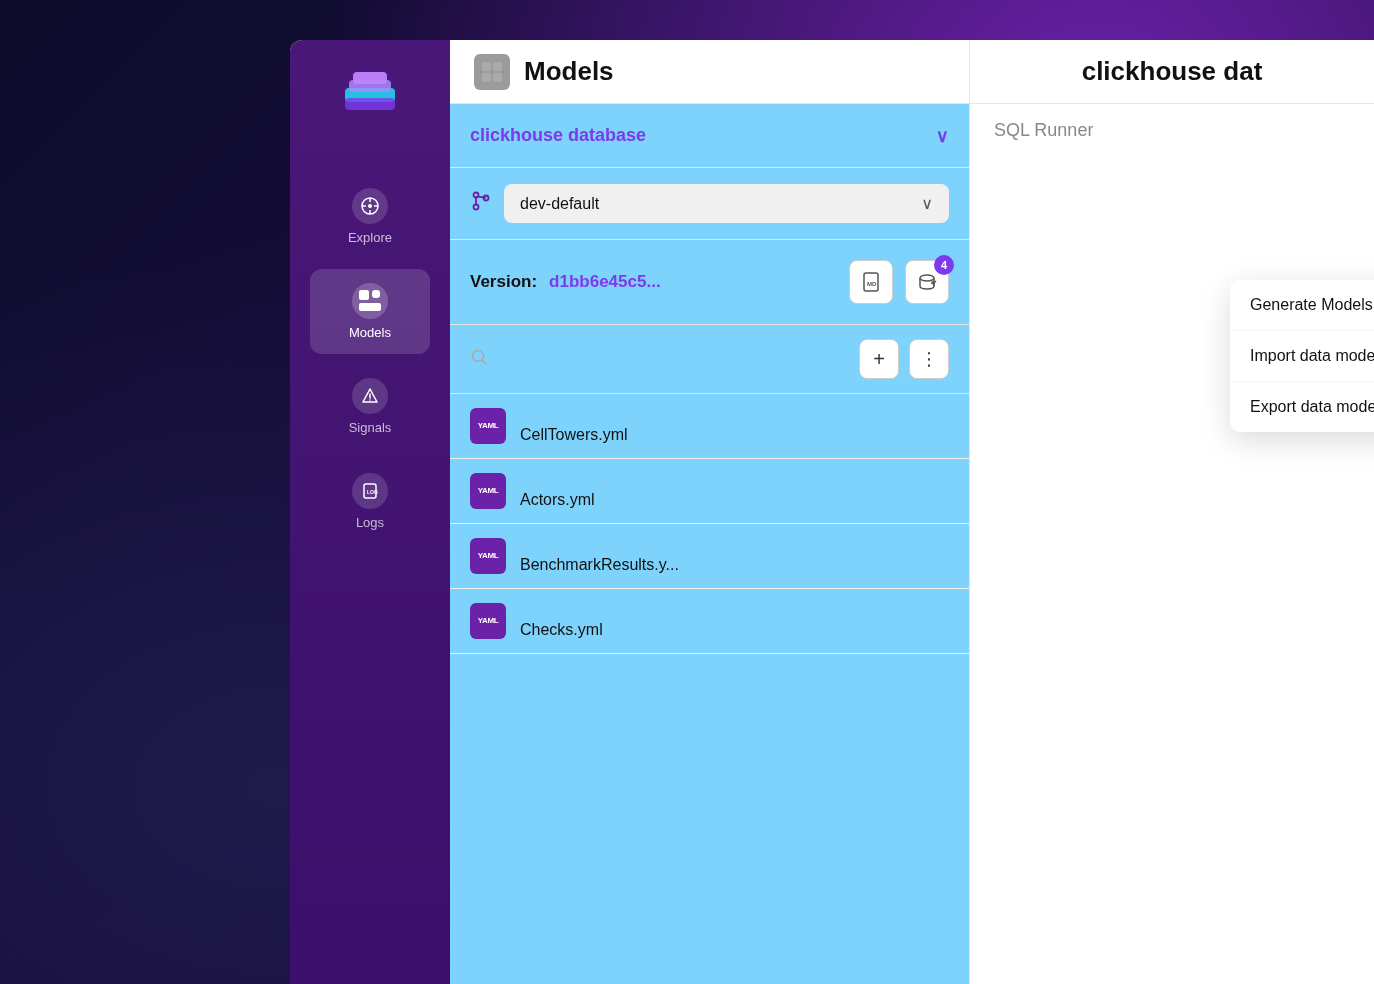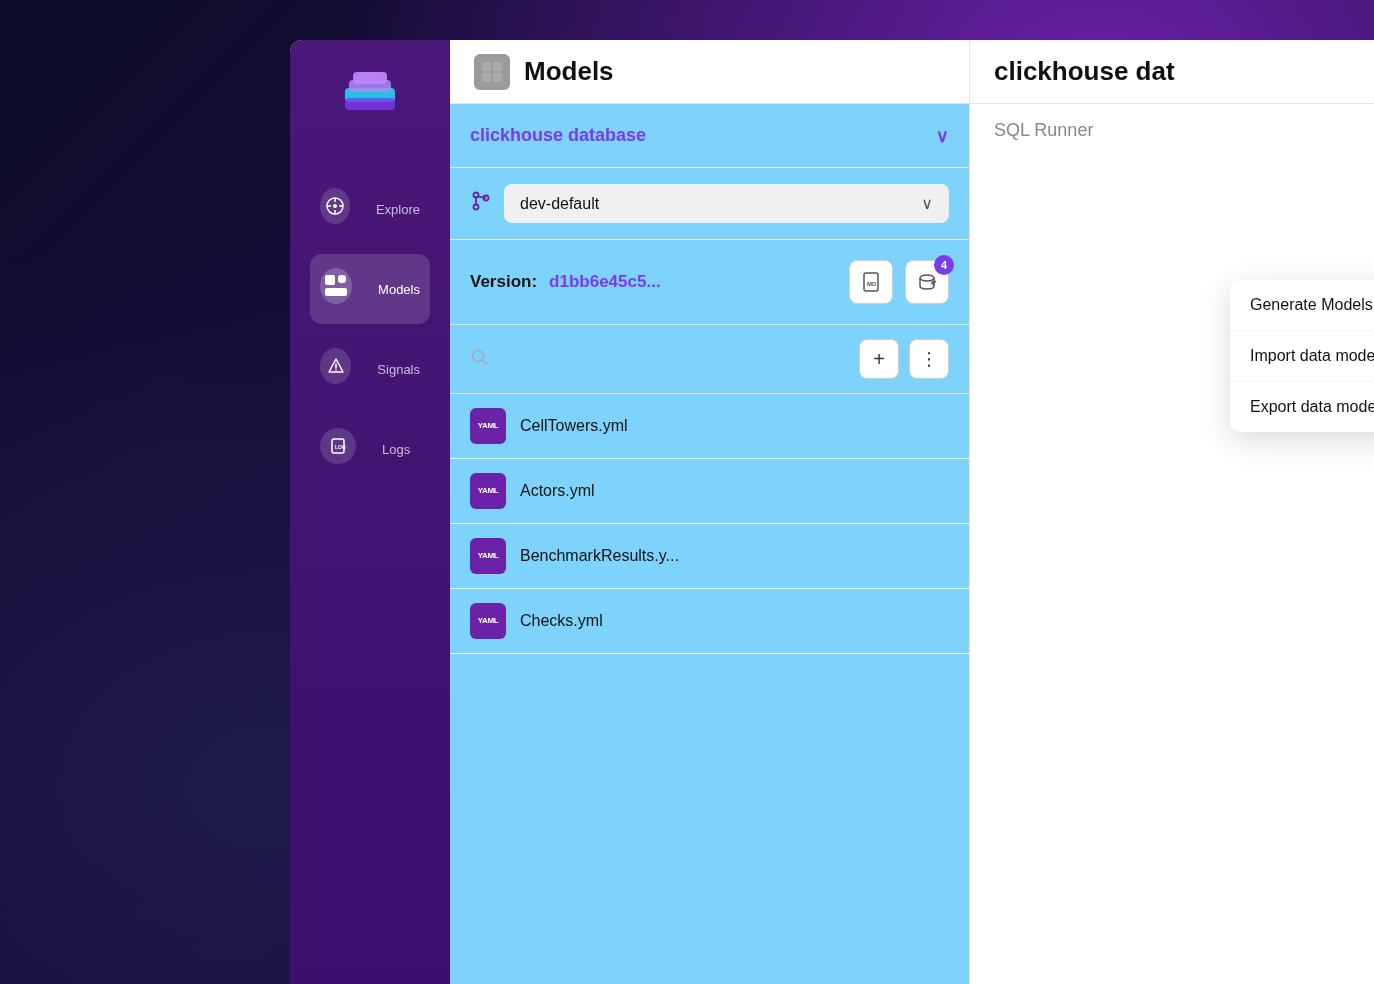--- a/index.html
+++ b/index.html
@@ -47,32 +47,31 @@
       flex-shrink: 0;
       z-index: 20;
     }
 
     .sidebar-logo {
       margin-bottom: 40px;
     }
 
     .sidebar-item {
       display: flex;
-      flex-direction: row;
+      flex-direction: column;
       align-items: center;
       padding: 14px 10px;
       border-radius: 12px;
       margin-bottom: 10px;
       cursor: pointer;
       width: 120px;
       color: rgba(255,255,255,0.7);
       font-size: 13px;
       font-weight: 500;
       transition: background 0.2s;
-      gap: 26px;
     }
 
     .sidebar-item.active {
       background: rgba(255,255,255,0.15);
       color: white;
     }
 
     .sidebar-item .item-icon {
       width: 36px;
       height: 36px;
@@ -132,20 +131,21 @@
       font-size: 26px;
       font-weight: 700;
       color: #111;
     }
 
     .header-right {
       flex: 1;
       display: flex;
       align-items: center;
       padding: 0 24px;
+      justify-content: center;
     }
 
     .header-right-title {
       font-size: 26px;
       font-weight: 600;
       color: #111;
     }
 
     
     .content-wrapper {
@@ -339,21 +339,21 @@
     }
 
     
     .file-list {
       flex: 1;
       overflow-y: auto;
     }
 
     .file-item {
       display: flex;
-      align-items: center;
+      align-items: flex-end;
       padding: 14px 20px;
       border-bottom: 1px solid #f0f0f0;
       cursor: pointer;
       font-size: 16px;
       font-weight: 500;
       color: #111;
     }
 
     .file-item-icon {
       width: 36px;

